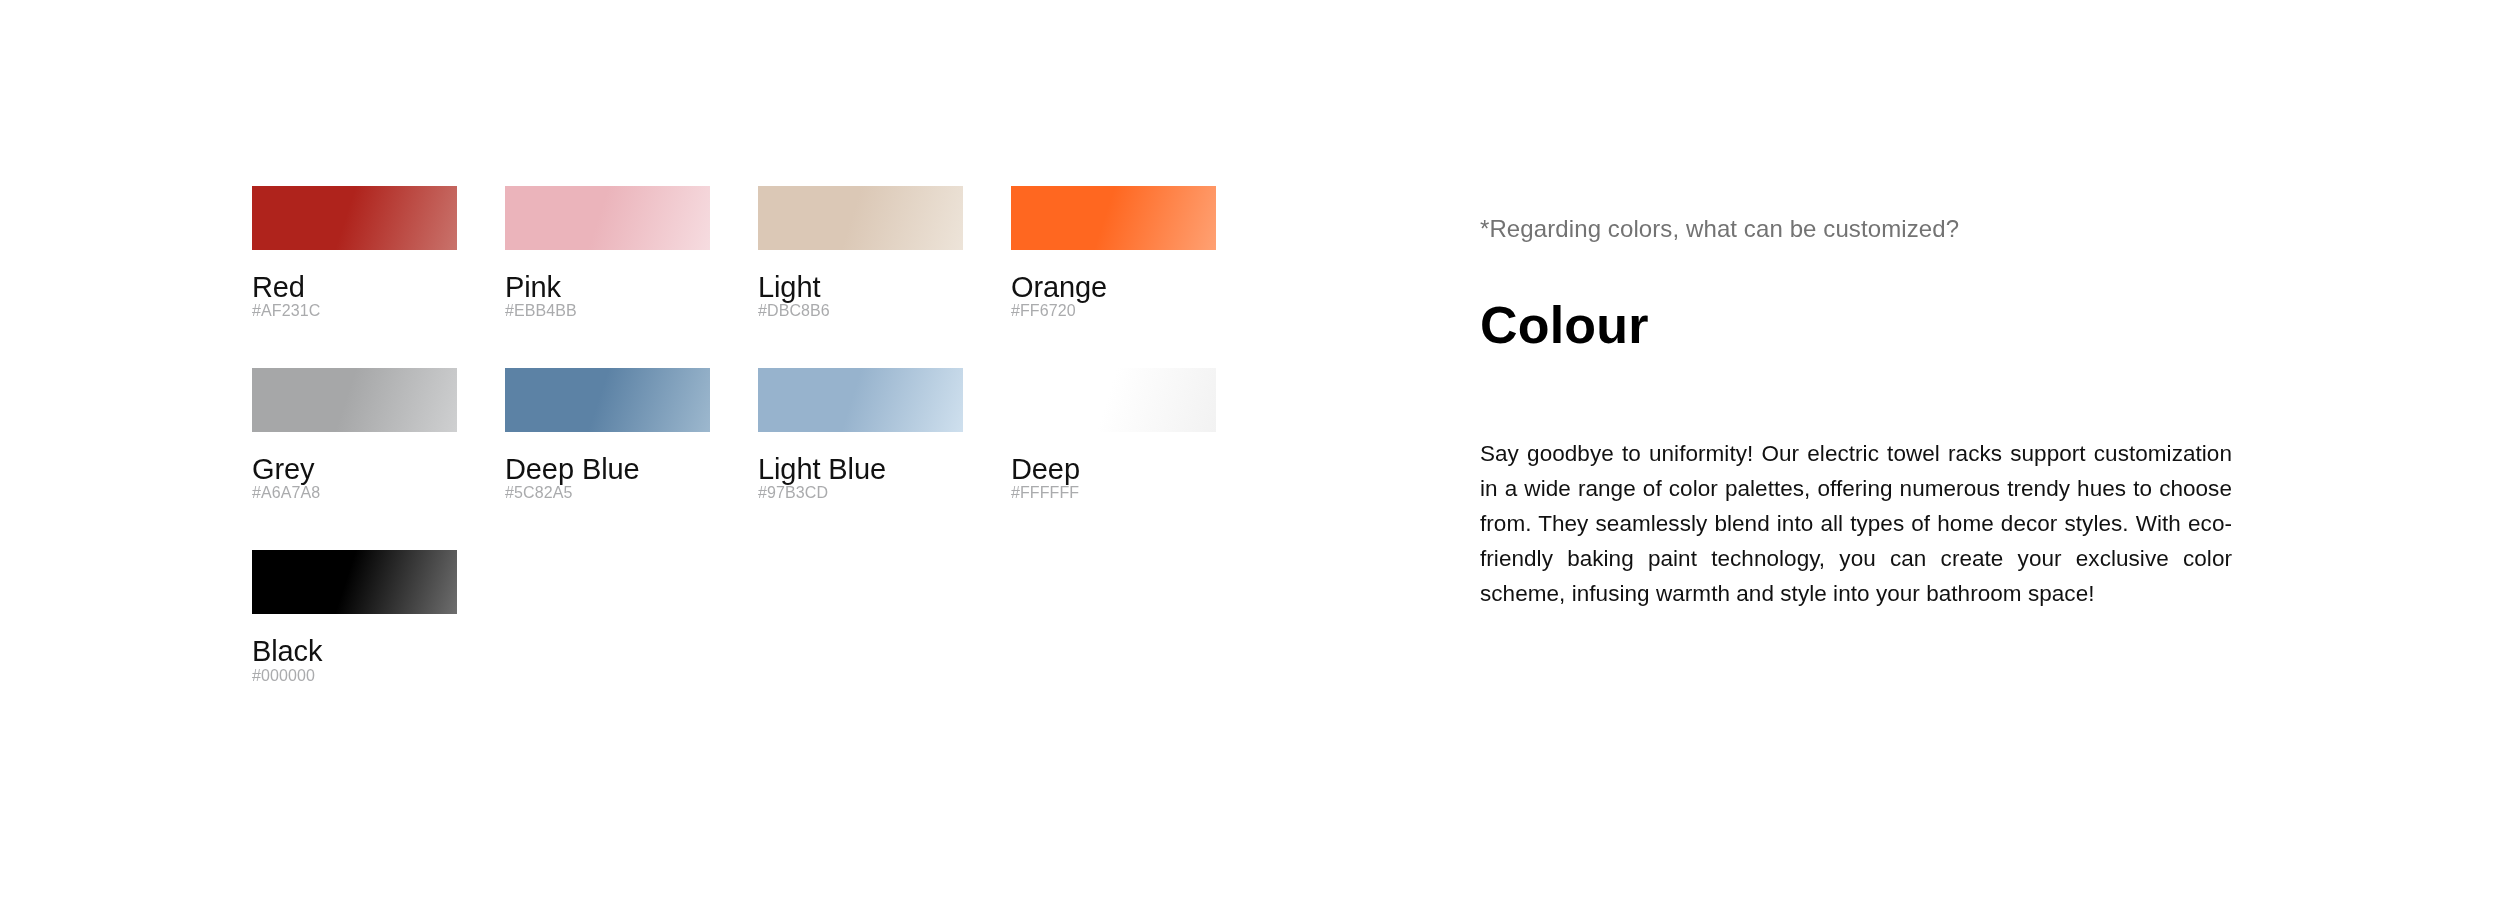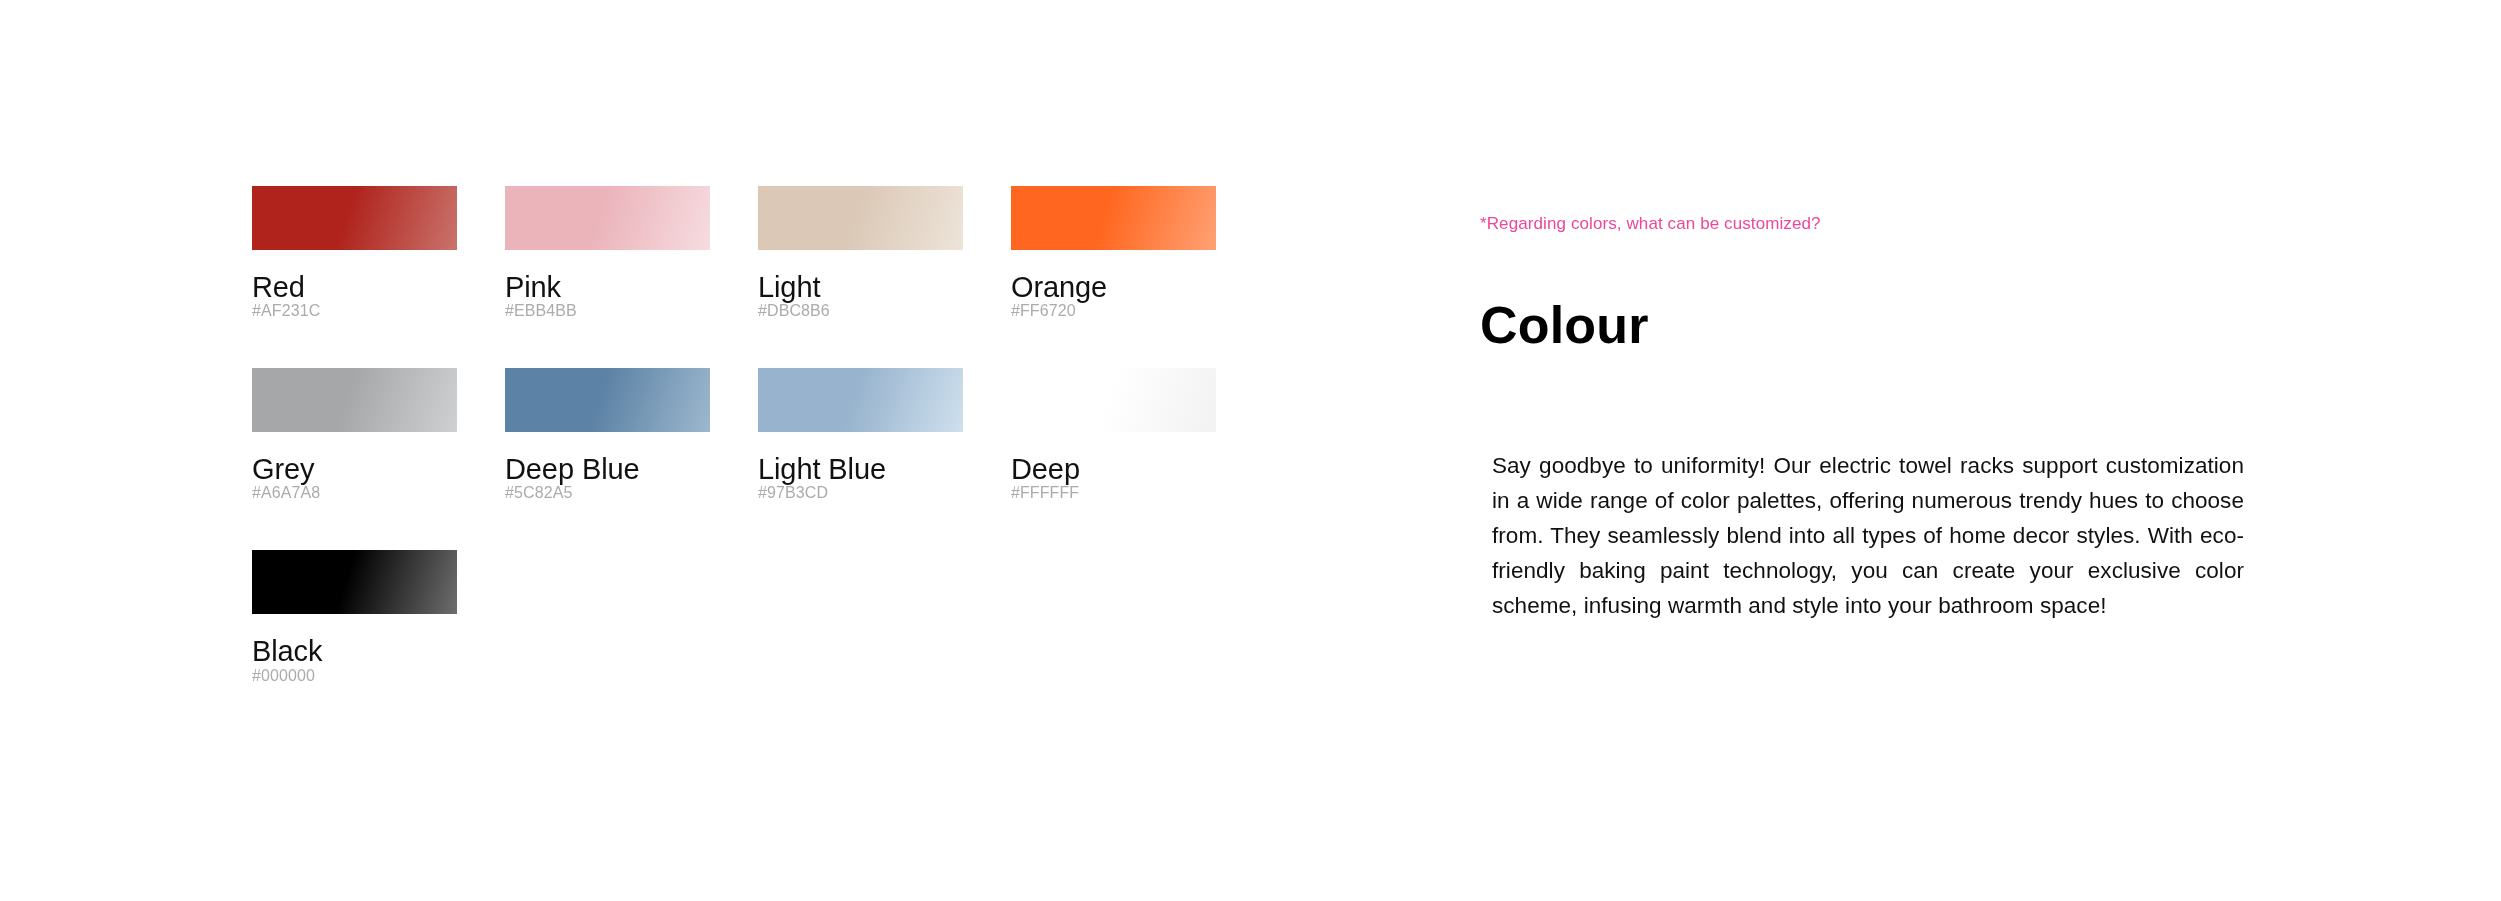--- a/index.html
+++ b/index.html
@@ -64,23 +64,23 @@
   }
 
   
   #copy-panel {
     position: absolute;
     left: 1480px;
     top: 213px;
     width: 752px;
   }
   #eyebrow-note {
-    font-size: 17px;
+    font-size: 24px;
     line-height: 1.3;
-    color: #ec4899;
+    color: #737373;
     letter-spacing: 0.1px;
   }
   #colour-heading {
     font-size: 52px;
     line-height: 1.1;
     font-weight: 700;
     color: #000000;
     margin: 0;
     padding: 0;
     letter-spacing: 0.2px;
@@ -92,21 +92,21 @@
     position: absolute;
     top: 223px;
     left: 0;
     width: 752px;
     font-size: 22.5px;
     line-height: 35px;
     color: #111111;
     text-align: justify;
     text-justify: inter-word;
     letter-spacing: 0.05px;
-    margin: 12px;
+    margin: 0;
   }
 </style>
 </head>
 <body>
 
 <section id="swatch-panel">
   <div class="swatch-grid">
       <div class="swatch-cell">
         <span class="swatch-chip" style="background: linear-gradient(108deg, rgb(175, 35, 28) 0%, rgb(175, 35, 28) 46%, rgb(201, 115, 108) 100%);"></span>
         <span class="swatch-name">Red</span>

